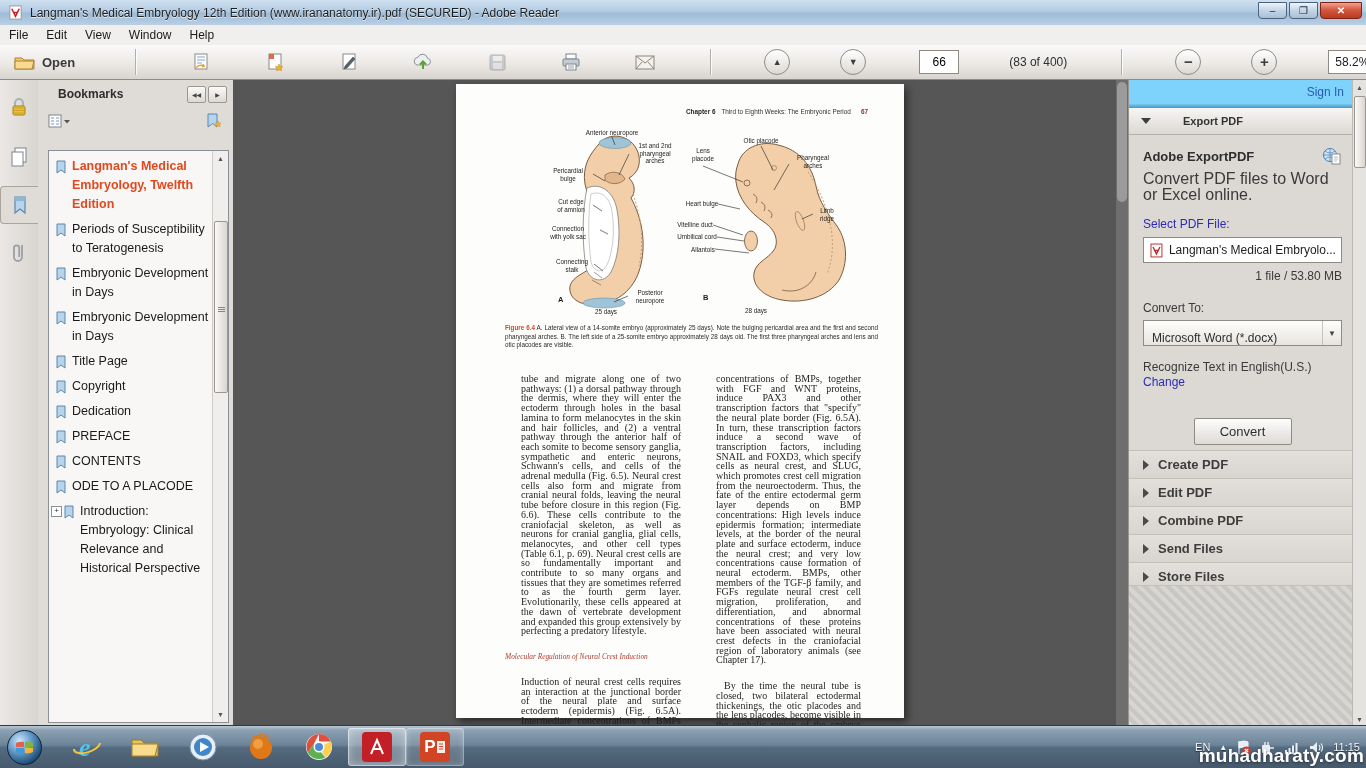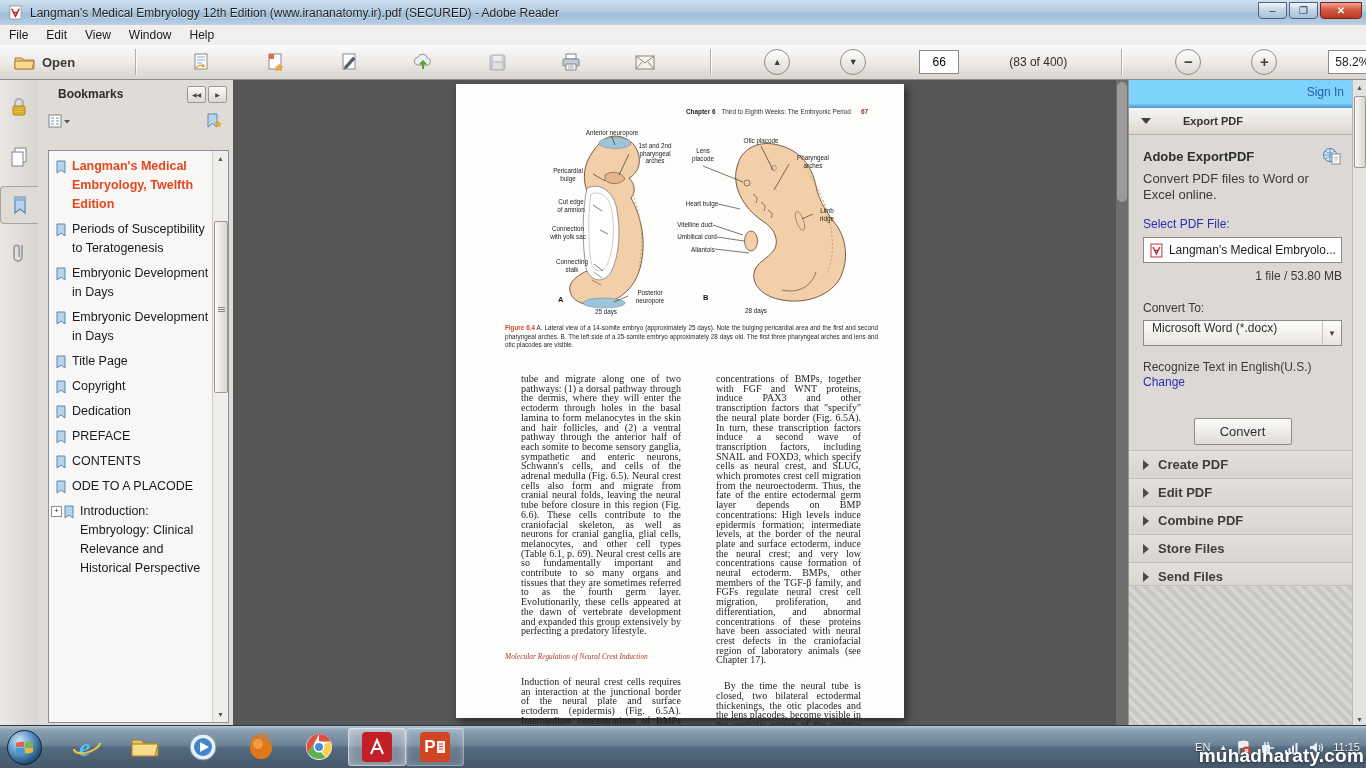--- a/index.html
+++ b/index.html
@@ -106,29 +106,29 @@
   .rsignin{height:24px;background:#7dd3fc;display:flex;align-items:center;justify-content:flex-end;padding-right:22px;}
   .rsignin span{font-size:12px;color:#2a5db0;}
   .rblueline{height:4px;background:linear-gradient(180deg,#7cc5e8,#3d9ad4);}
   .rhead{height:26px;background:linear-gradient(180deg,#f7f6f5,#dcd8d2);border-bottom:1px solid #b5b0a9;
     display:flex;align-items:center;padding-left:12px;gap:8px;}
   .rhead .tri{width:0;height:0;border-left:5px solid transparent;border-right:5px solid transparent;border-top:6px solid #3f3f3f;}
   .rhead .t{font-size:11px;font-weight:bold;color:#333;padding-left:24px;}
   .rcontent{padding:12px 24px 0 14px;}
   .rproduct{display:flex;align-items:center;}
   .rproduct .t{font-size:13px;font-weight:bold;color:#2e2e2e;flex:1;}
-  .rdesc{font-size:13px;color:#3a3a3a;line-height:16px;margin-top:6px;}
+  .rdesc{font-size:16px;color:#3a3a3a;line-height:16px;margin-top:6px;}
   .rlink{font-size:12px;color:#2b2bb8;}
   .selectlbl{margin-top:14px;}
   .filebox{margin-top:6px;height:24px;border:1px solid #8f8a84;background:#fff;display:flex;align-items:center;gap:6px;padding:0 6px;}
   .filebox .fn{font-size:12px;color:#1d1d1d;white-space:nowrap;overflow:hidden;}
   .fileinfo{font-size:12px;color:#3a3a3a;text-align:right;margin-top:6px;}
   .convlbl{font-size:12px;color:#3a3a3a;margin-top:18px;}
   .dropdown{margin-top:5px;height:24px;border:1px solid #8f8a84;background:linear-gradient(180deg,#fefefe,#e7e4df);
-    display:flex;align-items:flex-start;}
+    display:flex;align-items:flex-end;}
   .dropdown .dv{flex:1;font-size:12px;color:#2e2e2e;padding-left:8px;}
   .dropdown .da{width:18px;height:100%;display:flex;align-items:center;justify-content:center;font-size:8px;color:#444;border-left:1px solid #c5c1bb;}
   .recog{margin-top:14px;font-size:12px;color:#3a3a3a;line-height:15px;}
   .convertbtn{display:block;margin:28px auto 0 auto;width:98px;height:27px;border:1px solid #8e8a84;
     background:linear-gradient(180deg,#fdfdfd,#dedbd6);font-size:13px;color:#2e2e2e;font-family:"Liberation Sans",sans-serif;border-radius:2px;}
   .rsections{position:absolute;left:0;right:13px;top:370px;}
   .rsec{height:27px;border-top:1px solid #c3bfb9;display:flex;align-items:center;gap:9px;padding-left:14px;
     background:linear-gradient(180deg,#e3e0dc,#d8d5d0);}
   .rsec .tri{width:0;height:0;border-top:5px solid transparent;border-bottom:5px solid transparent;border-left:6px solid #4a4a4a;}
   .rsec .t{font-size:13px;font-weight:bold;color:#3d3d3d;}
@@ -570,25 +570,25 @@
         <div class="rsec">
             <span class="tri"></span>
             <span class="t">Edit PDF</span>
           </div>
         <div class="rsec">
             <span class="tri"></span>
             <span class="t">Combine PDF</span>
           </div>
         <div class="rsec">
             <span class="tri"></span>
-            <span class="t">Store Files</span>
+            <span class="t">Send Files</span>
           </div>
         <div class="rsec">
             <span class="tri"></span>
-            <span class="t">Send Files</span>
+            <span class="t">Store Files</span>
           </div>
       </div>
       <div class="rhatch"></div>
       <div class="rscroll">
         <div class="arr" style="top:0">▲</div>
         <div class="thumb"></div>
         <div class="arr" style="bottom:0">▼</div>
       </div>
     </div>
   </div>

